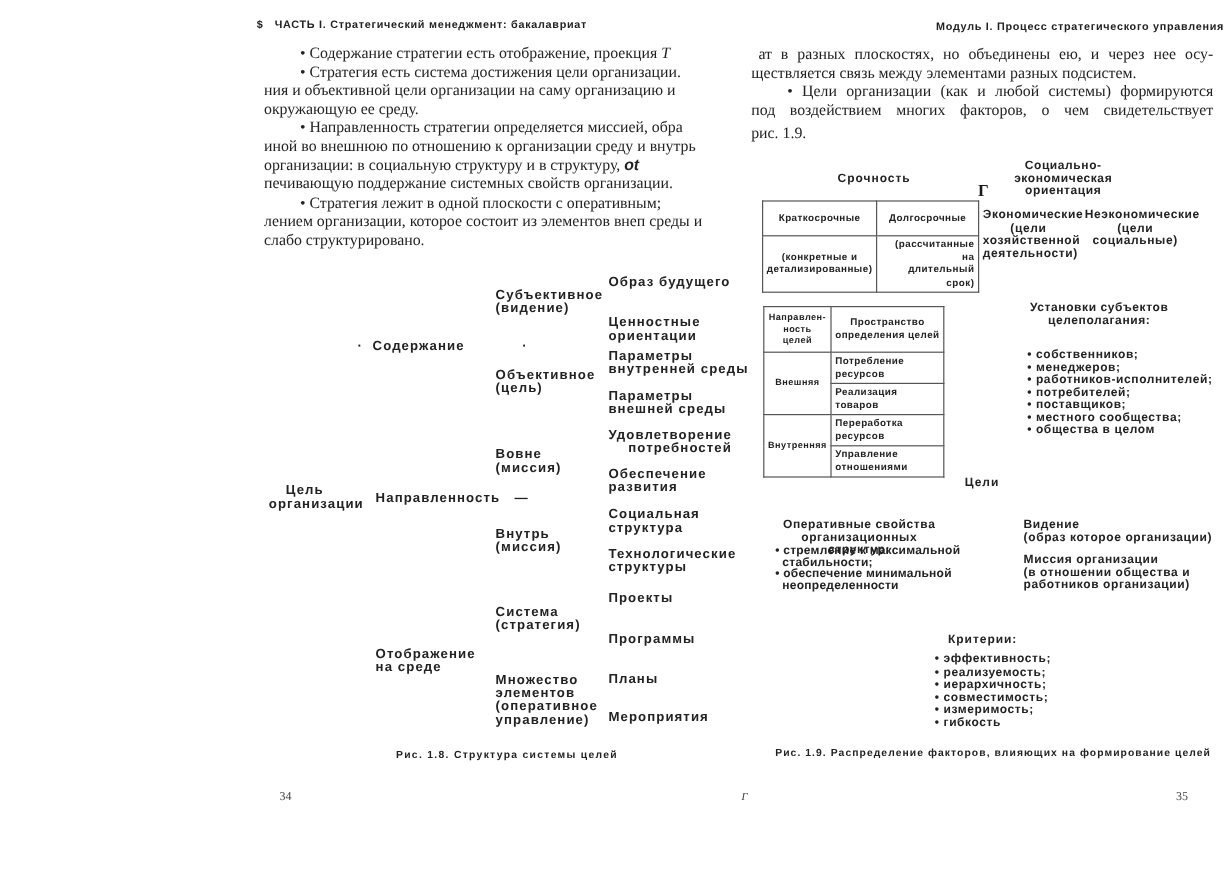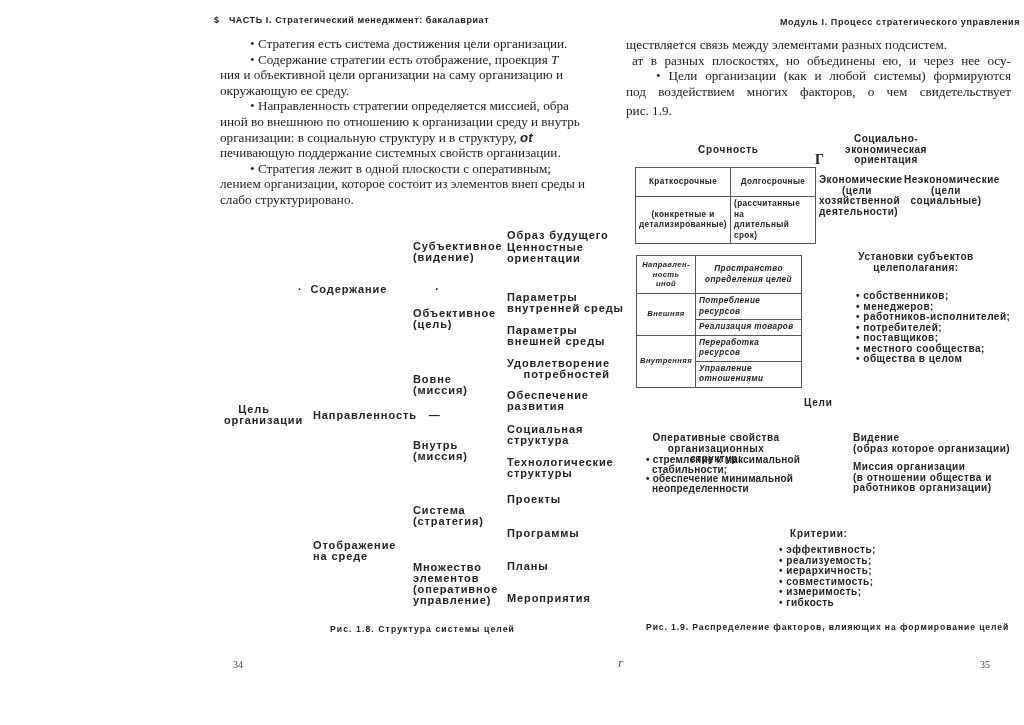--- a/index.html
+++ b/index.html
@@ -23,22 +23,22 @@
 </head>
 <body>
 
 <div>
   <div class="abs hdr" style="left:214px; top:15px;">
     <span>$</span>&nbsp;&nbsp;
     <span>ЧАСТЬ I. Стратегический менеджмент: бакалавриат</span>
   </div>
 
   <div class="abs body-text" style="left:220px; top:36px; width:370px;">
+    <p class="indent"><span>• Содержание стратегии есть отображение, проекция</span> <i>T</i></p>
     <p class="indent">• Стратегия есть система достижения цели организации.</p>
-    <p class="indent"><span>• Содержание стратегии есть отображение, проекция</span> <i>T</i></p>
     <p>ния и объективной цели организации на саму организацию и окружающую ее среду.</p>
     <p class="indent"><span>• Направленность стратегии определяется миссией, обра иной во внешнюю по отношению к организации среду и внутрь организации: в социальную структуру и в структуру,</span> <span class="ital">ot</span></p>
     <p>печивающую поддержание системных свойств организации.</p>
     <p class="indent">• Стратегия лежит в одной плоскости с оперативным; лением организации, которое состоит из элементов внеп среды и слабо структурировано.</p>
   </div>
 
   <div>
     <div class="abs sans d8" style="left:224px; top:404px; text-align:center; width:60px;">
       <div>Цель</div>
       <div>организации</div>
@@ -78,21 +78,21 @@
     <div class="abs sans d8" style="left:413px; top:562px;">
       <div>Множество</div>
         <div>элементов</div>
       <div>(оперативное</div>
         <div>управление)</div>
     </div>
 
     <div class="abs sans d8" style="left:507px; top:230px;">
         <div>Образ будущего</div>
       </div>
-    <div class="abs sans d8" style="left:507px; top:242px;">
+    <div class="abs sans d8" style="left:507px; top:264px;">
         <div>Ценностные</div>
         <div>ориентации</div>
       </div>
     <div class="abs sans d8" style="left:507px; top:292px;">
         <div>Параметры</div>
         <div>внутренней среды</div>
       </div>
     <div class="abs sans d8" style="left:507px; top:325px;">
         <div>Параметры</div>
         <div>внешней среды</div>
@@ -134,42 +134,42 @@
 
 <div class="abs pgnum" style="left:618px; top:659px; font-size:9px; font-style:italic;">Г</div>
 
 <div>
   <div class="abs hdr" style="left:780px; top:17px;">
     <span>Модуль I. Процесс стратегического управления</span>&nbsp;&nbsp;&nbsp;&nbsp;
     
   </div>
 
   <div class="abs body-text" style="left:626px; top:37px; width:385px;">
+    <p style="padding-left:6px; text-align:justify; text-align-last:justify;">ат в разных плоскостях, но объединены ею, и через нее осу-</p>
     <p>ществляется связь между элементами разных подсистем.</p>
-    <p style="padding-left:6px; text-align:justify; text-align-last:justify;">ат в разных плоскостях, но объединены ею, и через нее осу-</p>
     <p class="indent" style="text-align:justify; text-align-last:justify;">• Цели организации (как и любой системы) формируются</p>
     <p style="text-align:justify; text-align-last:justify;">под воздействием многих факторов, о чем свидетельствует</p>
     <p style="margin-top:4px;">рис. 1.9.</p>
   </div>
 
   <div>
     <div class="abs sans d8c" style="left:698px; top:145px; letter-spacing:0.8px;">Срочность</div>
 
     <table class="grid" style="left:635px; top:167px; width:181px;">
       <tbody>
           <tr style="height:29px;">
         <td style="text-align:center; width:88px;">Краткосрочные</td>
         <td style="text-align:center;">Долгосрочные</td>
       </tr>
       <tr style="height:30px;">
         <td style="text-align:center;">
           <div>(конкретные и</div>
               <div>детализированные)</div>
         </td>
-        <td style="text-align:left;">
+        <td style="text-align:right;">
           <div>(рассчитанные на</div>
               <div>длительный срок)</div>
         </td>
       </tr>
     </tbody>
       </table>
 
     <div class="abs" style="left:815px; top:152px; font-family:'Liberation Serif', serif; font-weight:bold; font-size:14px;">Г</div>
 
     <div class="abs sans d8c" style="left:826px; top:134px; width:120px; text-align:center;">
@@ -181,27 +181,27 @@
         <div>(цели</div>
       <div>хозяйственной</div>
         <div>деятельности)</div>
     </div>
     <div class="abs sans d8c" style="left:904px; top:175px; width:84px; text-align:center;">
       <div>Неэкономические</div>
         <div>(цели</div>
       <div>социальные)</div>
     </div>
 
-    <table class="grid" style="left:636px; top:255px; width:166px;font-style:italic;">
+    <table class="grid" style="left:636px; top:255px; width:151px;">
       <tbody>
           <tr style="height:38px;">
         <td style="text-align:center; width:46px; font-size:7.6px; line-height:9.5px;">
           <div>Направлен-</div>
               <div>ность</div>
-              <div>иной</div>
+              <div>целей</div>
         </td>
         <td style="text-align:center;">
           <div>Пространство</div>
               <div>определения целей</div>
         </td>
       </tr>
       <tr>
         <td rowspan="2" style="text-align:center; font-size:7.6px;">Внешняя</td>
         <td>
               <div>Потребление</div>

